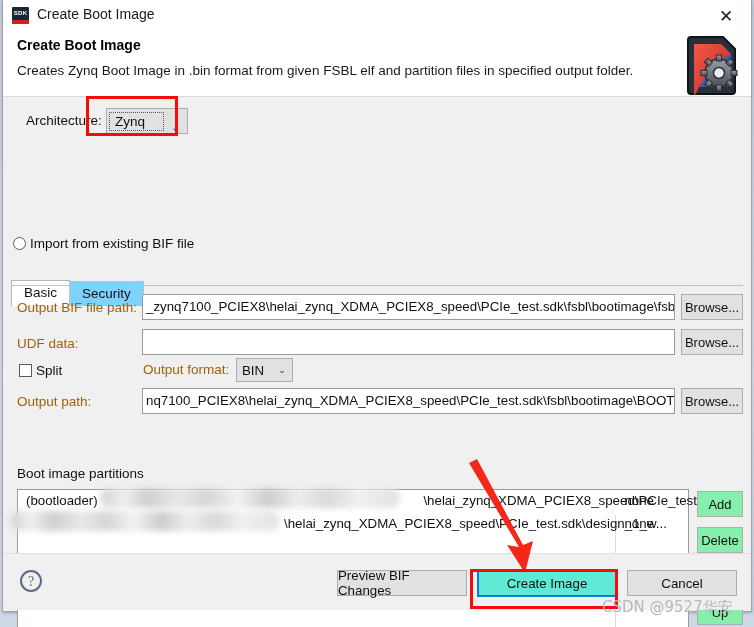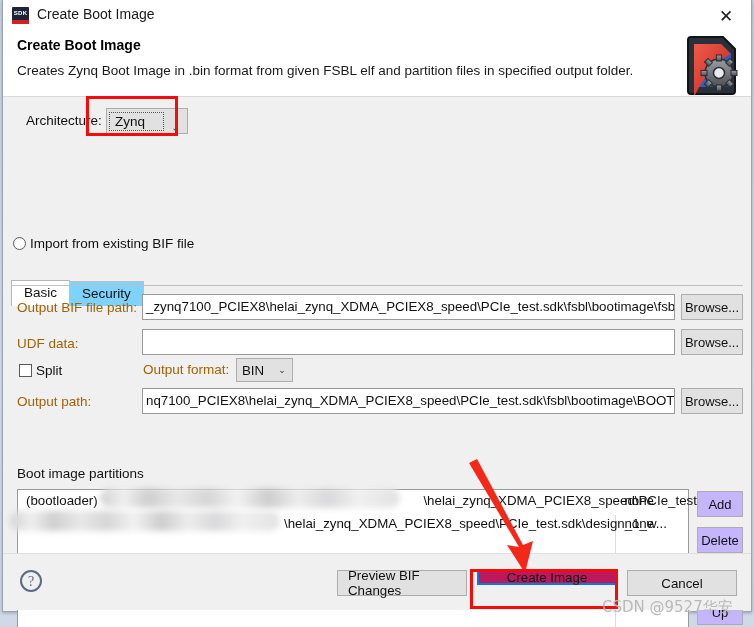--- a/index.html
+++ b/index.html
@@ -240,21 +240,21 @@
     background: linear-gradient(90deg,#d2d2d2 0%,#efefef 8%,#cfcfcf 16%,#e8e8e8 26%,#d6d6d6 36%,#f2f2f2 46%,#cdcdce 56%,#ededed 66%,#d9d9db 76%,#f0f0f0 86%,#e2e2e2 100%);
     filter: blur(3px);
     border-radius: 10px;
   }
   #part-vdiv { position: absolute; right: 72px; top: 25px; width: 1px; bottom: 18px; background: #dcdcdc; }
 
   
   .side-btn {
     position: absolute; left: 694px;
     width: 46px; height: 26px;
-    background: #c4b5fd;
+    background: #86efac;
     border: 1px solid #adadad;
     font-size: 13px; color: #111;
     display: flex; align-items: center; justify-content: center;
     cursor: pointer;
   }
 
   
   #footer {
     position: relative;
     height: 57px;
@@ -275,26 +275,26 @@
   }
   .foot-btn {
     position: absolute; top: 16px;
     height: 26px;
     background: #e1e1e1;
     border: 1px solid #adadad;
     font-size: 13.3px; color: #111;
     display: flex; align-items: center; justify-content: center;
     cursor: pointer;
   }
-  #btn-preview { left: 334px; width: 130px; padding-left: 10px; }
+  #btn-preview { left: 334px; width: 130px; }
   #btn-create  {
     left: 474px; width: 140px;
     border: 2px solid #0a7ae0;
-    background: #be185d;
-    top: 15px; height: 16px;
+    background: #5eead4;
+    top: 15px; height: 28px;
   }
   #btn-cancel  { left: 624px; width: 110px; }
 
   
   #create-highlight {
     position: absolute;
     left: 470px; top: 569px;
     width: 148px; height: 40px;
     border: 3px solid #f60b0b;
     pointer-events: none;

